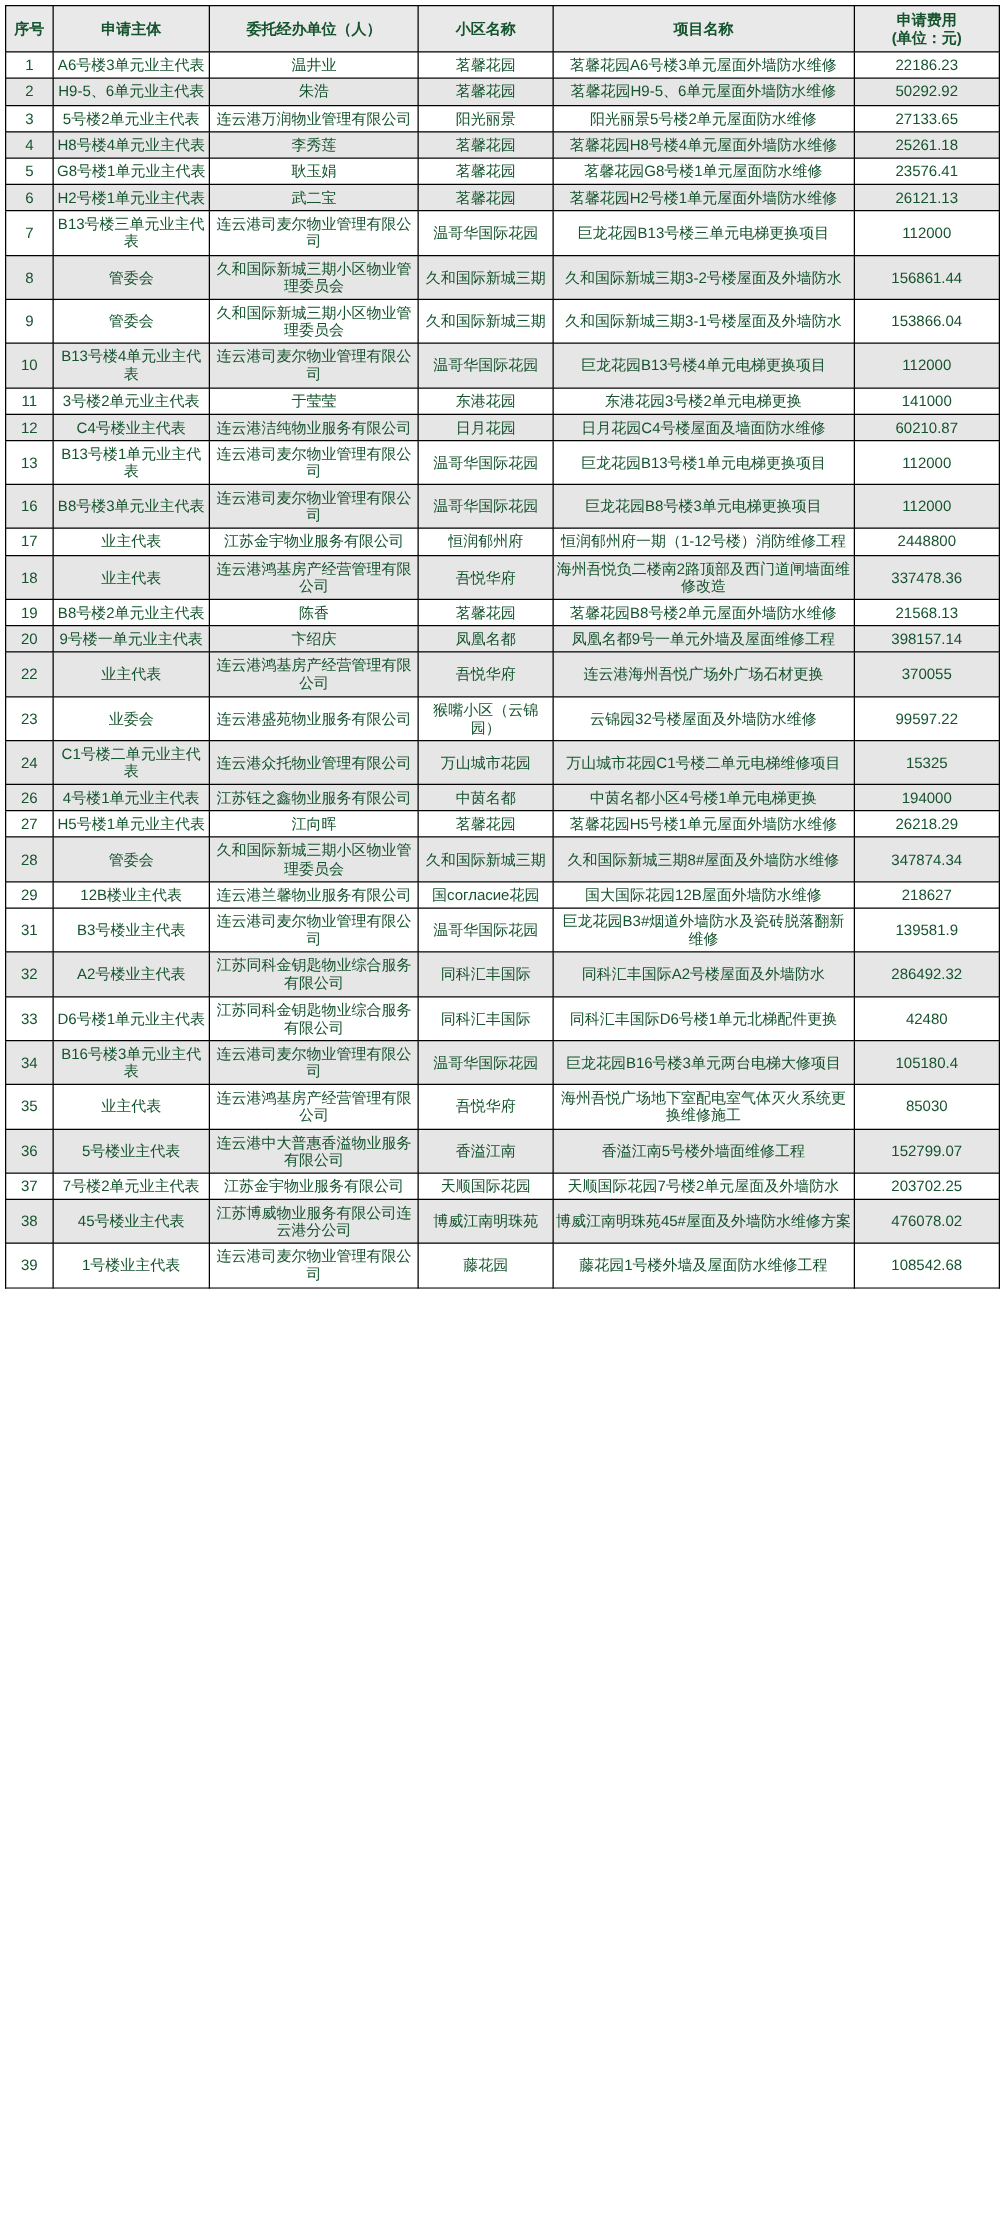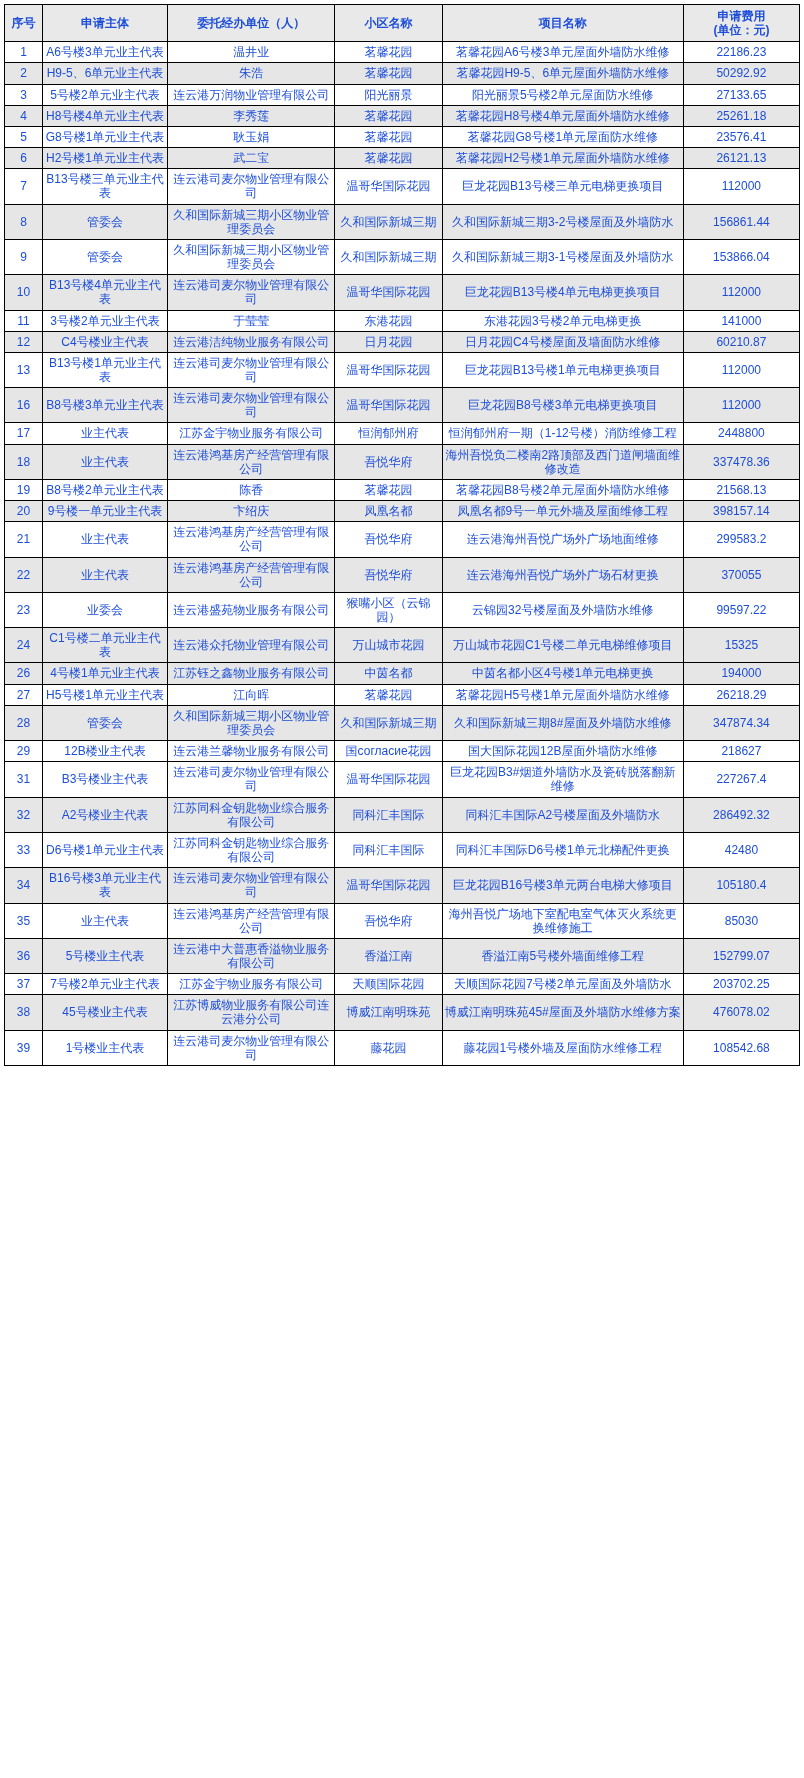--- a/index.html
+++ b/index.html
@@ -14,21 +14,21 @@
   .sheet {
     width: 804px;
     box-sizing: border-box;
     padding: 4px 4px 0 4px;
   }
   table.grid {
     border-collapse: collapse;
     width: 796px;
     table-layout: fixed;
     font-size: 12px;
-    color: #1d4ed8;
+    color: #14532d;
   }
   table.grid th, table.grid td {
     border: 1px solid #000000;
     text-align: center;
     vertical-align: middle;
     padding: 3px 2px;
     line-height: 1.18;
     word-break: break-all;
     overflow-wrap: break-word;
   }
@@ -218,28 +218,20 @@
           <td class="fee">21568.13</td>
         </tr>
         <tr class="alt">
           <td class="seq">20</td>
           <td>9号楼一单元业主代表</td>
           <td>卞绍庆</td>
           <td>凤凰名都</td>
           <td>凤凰名都9号一单元外墙及屋面维修工程</td>
           <td class="fee">398157.14</td>
         </tr>
-        <tr class="plain">
-          <td class="seq">21</td>
-          <td>业主代表</td>
-          <td>连云港鸿基房产经营管理有限公司</td>
-          <td>吾悦华府</td>
-          <td>连云港海州吾悦广场外广场地面维修</td>
-          <td class="fee">299583.2</td>
-        </tr>
         <tr class="alt">
           <td class="seq">22</td>
           <td>业主代表</td>
           <td>连云港鸿基房产经营管理有限公司</td>
           <td>吾悦华府</td>
           <td>连云港海州吾悦广场外广场石材更换</td>
           <td class="fee">370055</td>
         </tr>
         <tr class="plain">
           <td class="seq">23</td>
@@ -288,21 +280,21 @@
           <td>国согласие花园</td>
           <td>国大国际花园12B屋面外墙防水维修</td>
           <td class="fee">218627</td>
         </tr>
         <tr class="plain">
           <td class="seq">31</td>
           <td>B3号楼业主代表</td>
           <td>连云港司麦尔物业管理有限公司</td>
           <td>温哥华国际花园</td>
           <td>巨龙花园B3#烟道外墙防水及瓷砖脱落翻新维修</td>
-          <td class="fee">227267.4</td>
+          <td class="fee">139581.9</td>
         </tr>
         <tr class="alt">
           <td class="seq">32</td>
           <td>A2号楼业主代表</td>
           <td>江苏同科金钥匙物业综合服务有限公司</td>
           <td>同科汇丰国际</td>
           <td>同科汇丰国际A2号楼屋面及外墙防水</td>
           <td class="fee">286492.32</td>
         </tr>
         <tr class="plain">

